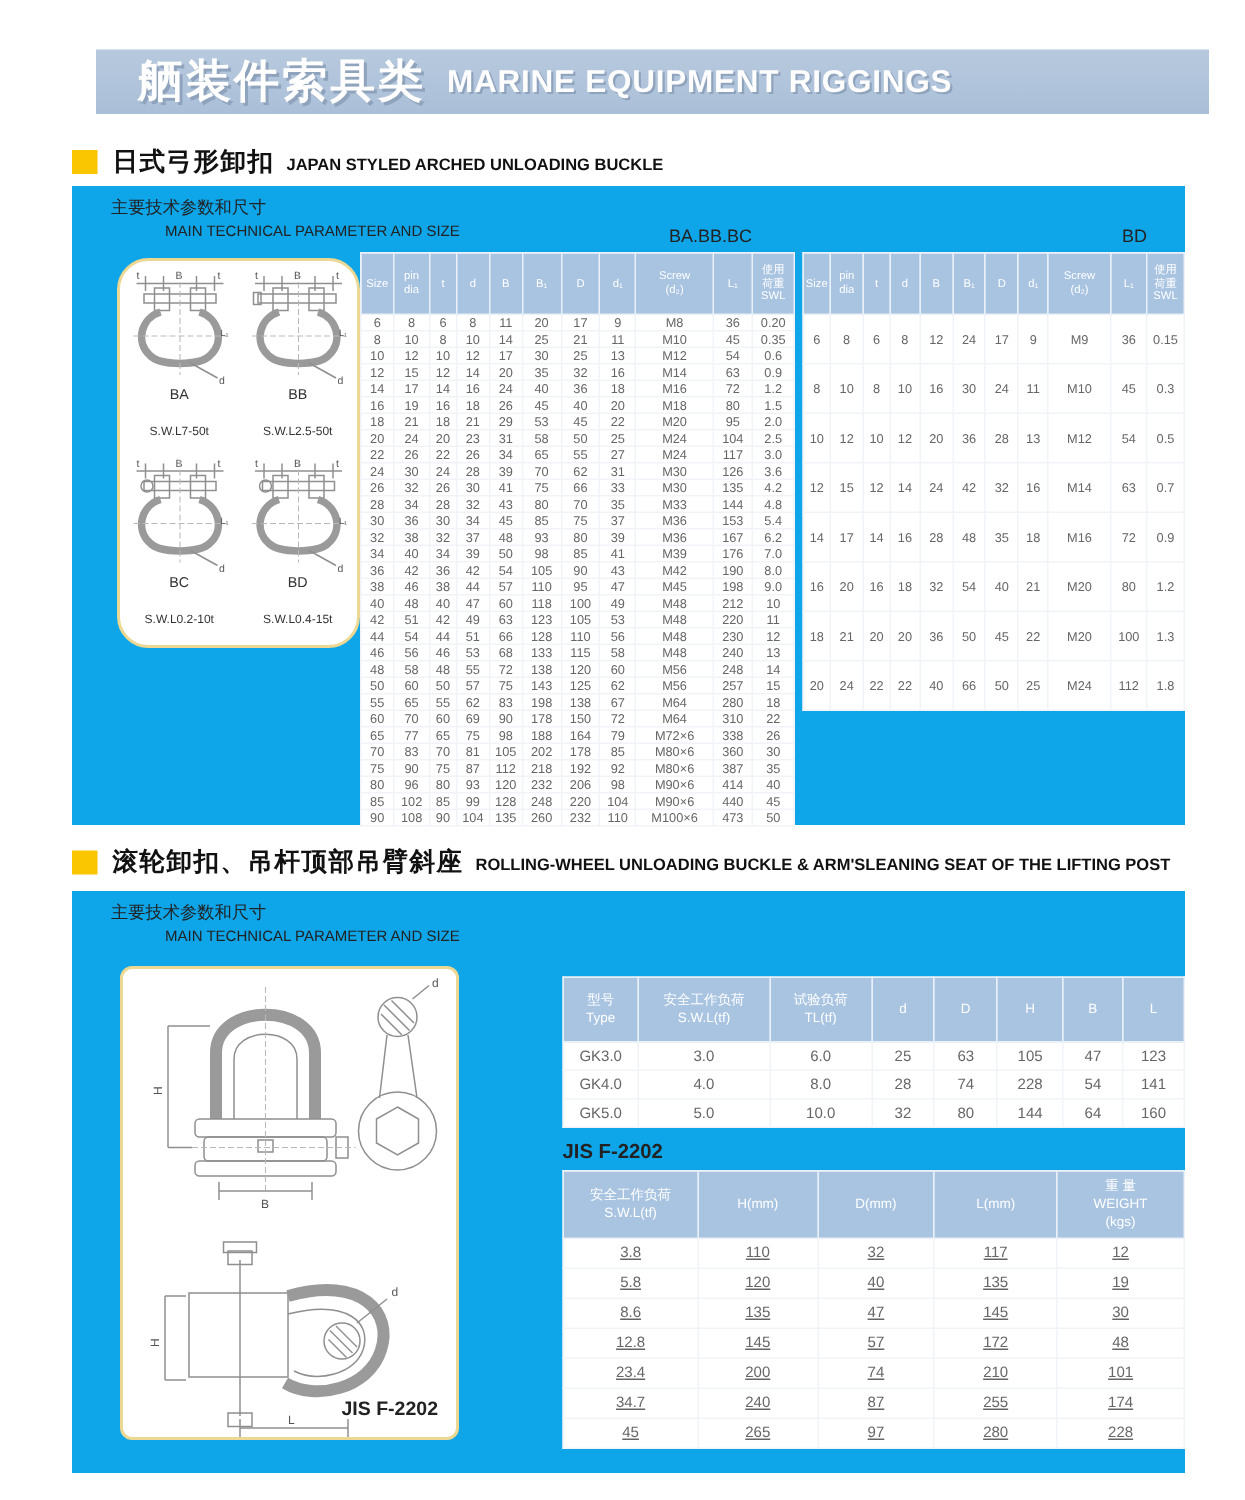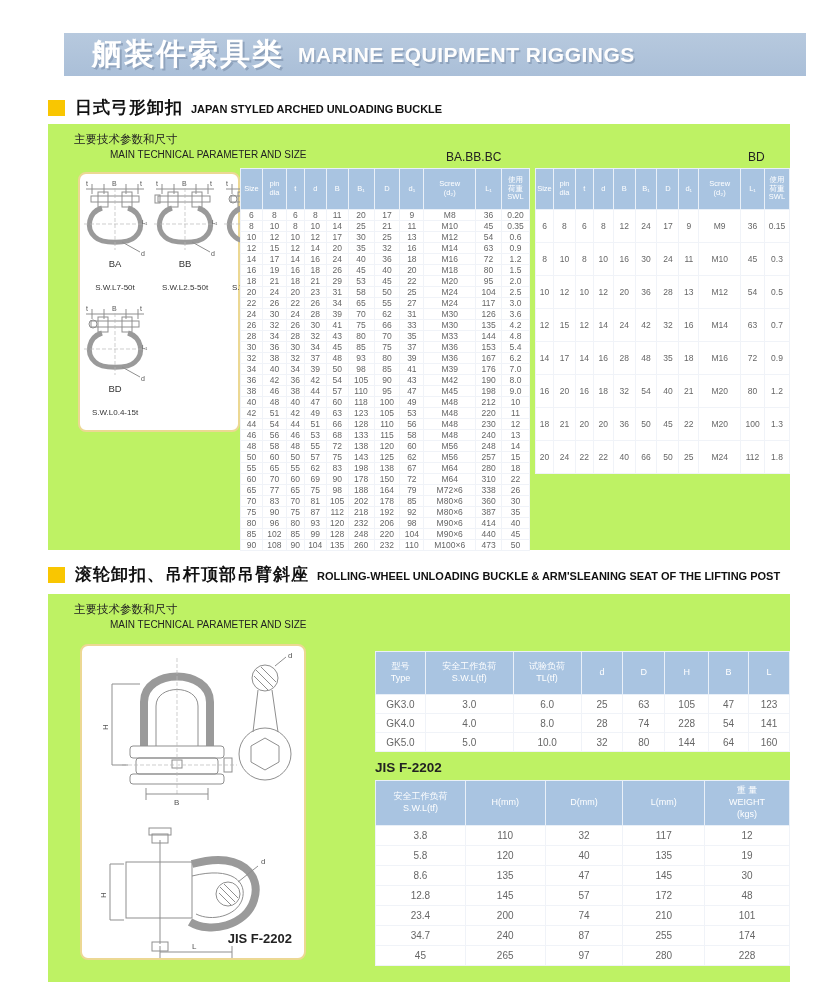--- a/index.html
+++ b/index.html
@@ -11,32 +11,32 @@
   .band-zh{font-size:30px;font-weight:bold;color:#fff;margin-left:28px;letter-spacing:2px;text-shadow:2px 2px 0 #8fa3bd;}
   .band-en{font-size:21px;font-weight:bold;color:#fdfdfd;margin-left:14px;letter-spacing:0.5px;text-shadow:1.5px 1.5px 0 #8fa3bd;}
 
   
   .sec{display:flex;align-items:baseline;}
   .sec .bullet{width:17px;height:16px;background:#f9c601;align-self:center;margin-right:10px;}
   .sec-zh{font-size:17px;font-weight:bold;color:#111;letter-spacing:1px;}
   .sec-en{font-size:11px;font-weight:bold;color:#111;margin-left:8px;}
 
   
-  .panel{left:48px;width:742px;background:#bef264;}
+  .panel{left:48px;width:742px;background:#0ea5e9;}
   .panel1{top:124px;height:426px;}
   .panel2{top:594px;height:388px;}
   .param{left:26px;top:8px;line-height:1.35;}
   .param .zh{font-size:11.5px;color:#222;}
   .param .en{font-size:10px;color:#222;padding-left:36px;}
 
   .cap{font-size:12px;color:#222;}
 
   
   .dbox{background:#fff;border:2px solid #ecd893;border-radius:8px;}
-  .box1{left:30px;top:48px;width:158px;height:250px;display:grid;grid-template-columns:1fr 1fr 1fr;padding:4px 0 2px 0;}
+  .box1{left:30px;top:48px;width:158px;height:250px;display:grid;grid-template-columns:1fr 1fr;padding:4px 0 2px 0;border-radius:21px;}
   .shk-cell{display:flex;flex-direction:column;align-items:center;}
   .shk-lab{font-size:9.5px;color:#333;margin-top:0px;}
   .shk-swl{font-size:8px;color:#333;margin-top:14px;}
   .box2{left:32px;top:50px;width:222px;height:312px;}
   .box2-label{right:12px;bottom:12px;font-size:13px;font-weight:bold;color:#222;}
 
   svg text{font-family:"Liberation Sans",sans-serif;fill:#555;}
   .ln{stroke:#8f8f8f;fill:none;stroke-width:1;}
   .thick{stroke:#9a9a9a;fill:none;}
   .dash{stroke:#b9b9b9;stroke-dasharray:4 2;fill:none;stroke-width:0.7;}
@@ -56,21 +56,21 @@
   .cap1{left:398px;top:26px;}
   .cap2{left:700px;top:26px;}
 
   .gk{left:327px;top:57px;width:415px;}
   .gk th{font-size:9px;height:40px;line-height:1.3;}
   .gk td{font-size:10px;height:18px;}
 
   .jisH{left:327px;top:166px;font-size:13.5px;font-weight:bold;color:#222;}
   .jis{left:327px;top:186px;width:415px;}
   .jis th{font-size:9px;height:42px;line-height:1.3;}
-  .jis td{font-size:10px;height:19px;}
+  .jis td{font-size:10px;height:19px;text-decoration:underline;}
 
   
   .tbl1 col.c0{width:22px}.tbl1 col.c1{width:24px}.tbl1 col.c2{width:18px}.tbl1 col.c3{width:22px}.tbl1 col.c4{width:22px}.tbl1 col.c5{width:26px}.tbl1 col.c6{width:26px}.tbl1 col.c7{width:24px}.tbl1 col.c8{width:52px}.tbl1 col.c9{width:26px}.tbl1 col.c10{width:28px}
   .tbl2 col.c0{width:18px}.tbl2 col.c1{width:22px}.tbl2 col.c2{width:18px}.tbl2 col.c3{width:20px}.tbl2 col.c4{width:22px}.tbl2 col.c5{width:22px}.tbl2 col.c6{width:22px}.tbl2 col.c7{width:20px}.tbl2 col.c8{width:42px}.tbl2 col.c9{width:24px}.tbl2 col.c10{width:25px}
   .gk col.c0{width:50px}.gk col.c1{width:88px}.gk col.c2{width:68px}.gk col.c3{width:42px}.gk col.c4{width:42px}.gk col.c5{width:44px}.gk col.c6{width:40px}.gk col.c7{width:41px}
   .jis col.c0{width:90px}.jis col.c1{width:80px}.jis col.c2{width:78px}.jis col.c3{width:82px}.jis col.c4{width:85px}
 </style>
 </head>
 <body>
 

